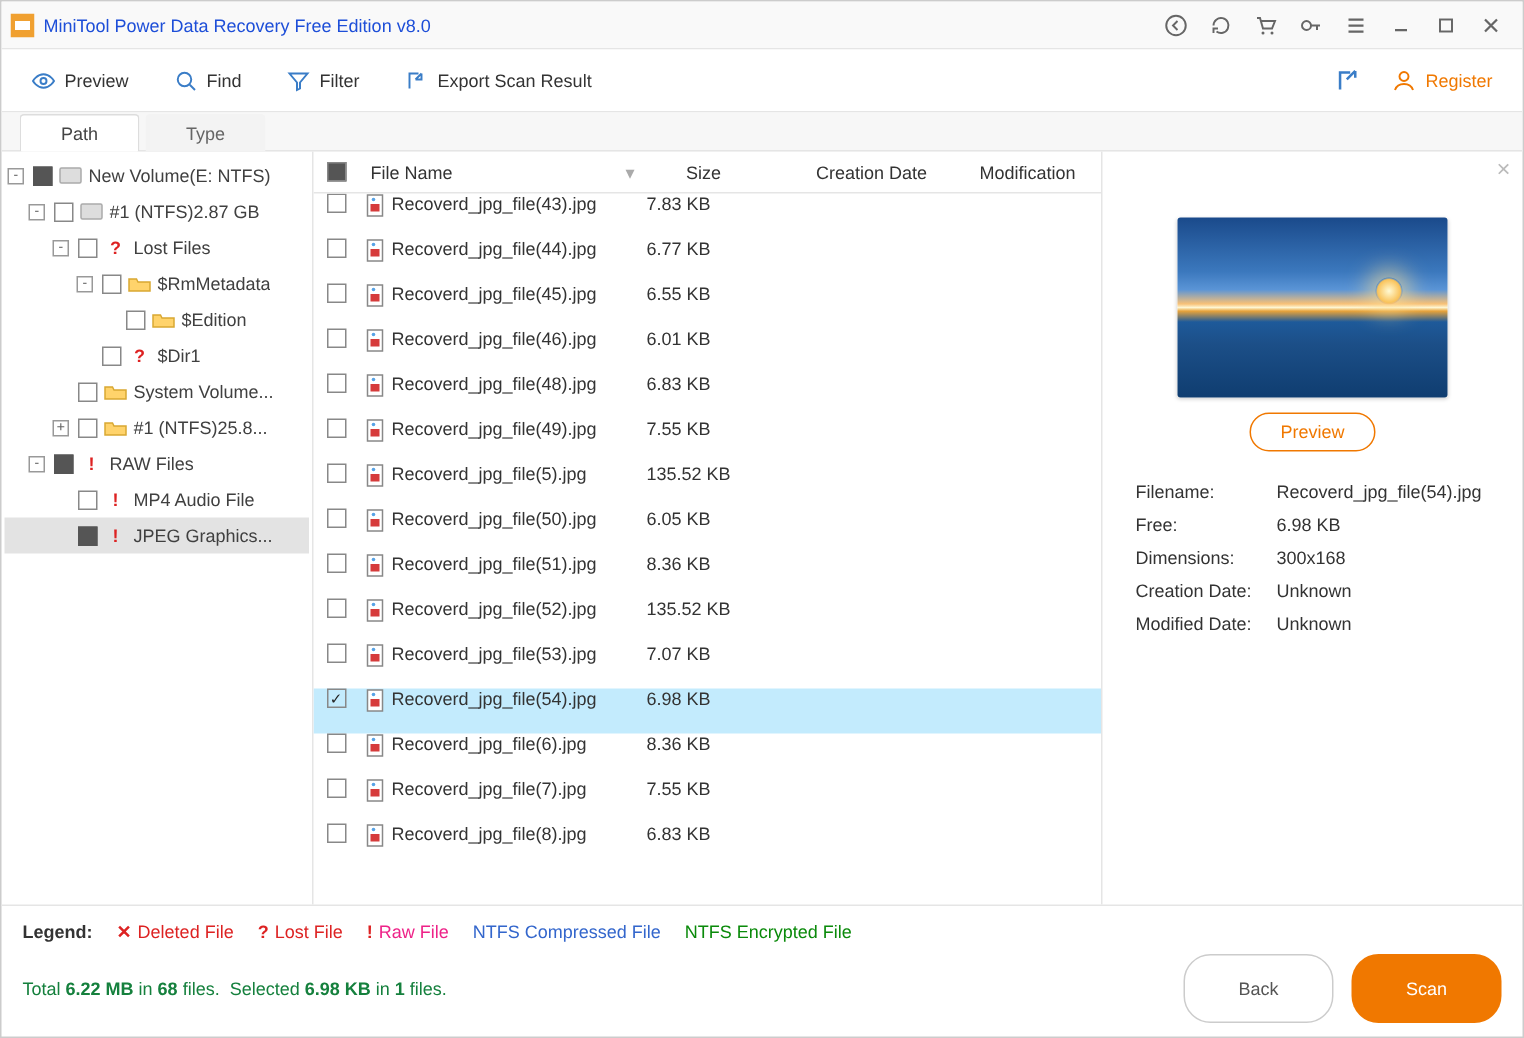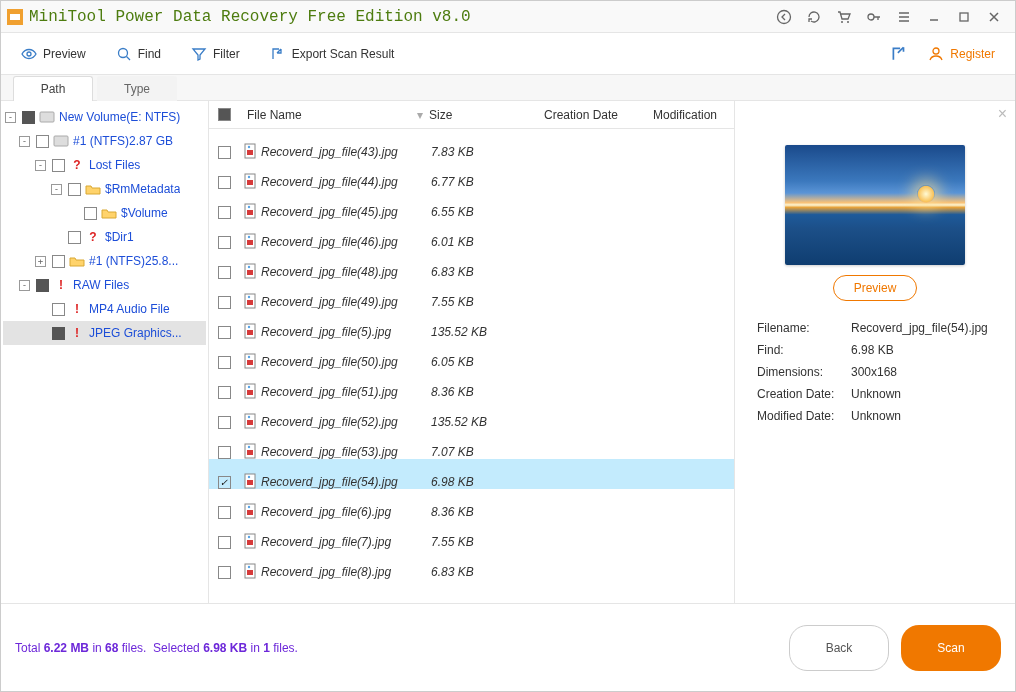--- a/index.html
+++ b/index.html
@@ -1,19 +1,19 @@
 <!DOCTYPE html>
 <html><head>
   <meta charset="utf-8">
   <style>
     * { box-sizing: border-box; margin: 0; padding: 0; font-family: "Segoe UI", Arial, sans-serif; font-size: 12px; }
     body { width: 1016px; height: 692px; background: #fff; border: 1px solid #ccc; position: relative; overflow: hidden; }
     .title-bar { display: flex; align-items: center; height: 32px; padding: 0 6px; background: #f9f9f9; border-bottom: 1px solid #e5e5e5; }
     .title-bar .app-icon { width: 16px; height: 16px; margin-right: 6px; display: inline-flex; }
-    .title-bar .title { color: #4d7c0f; font-size: 16px; flex: 0 0 auto; font-family: Liberation Mono, monospace; }
+    .title-bar .title { color: #1d4ed8; font-size: 12px; flex: 0 0 auto; }
     .title-bar .spacer { flex: 1; }
     .title-btn { width: 30px; height: 28px; display: flex; align-items: center; justify-content: center; color: #555; cursor: pointer; }
     .title-btn svg, .title-btn span { pointer-events: none; }
 
     .toolbar { display: flex; align-items: center; height: 42px; padding: 0 10px; border-bottom: 1px solid #e5e5e5; background: #fff; }
     .tb-btn { display: flex; align-items: center; gap: 6px; padding: 6px 10px; margin-right: 10px; color: #333; cursor: pointer; border-radius: 3px; }
     .tb-btn svg { width: 16px; height: 16px; }
     .tb-spacer { flex: 1; }
     .tb-share { display: flex; align-items: center; justify-content: center; width: 30px; height: 30px; cursor: pointer; margin-right: 4px; }
     .tb-register { display: flex; align-items: center; gap: 6px; color: #f07800; padding: 6px 10px; cursor: pointer; }
@@ -25,35 +25,35 @@
     .workspace { display: flex; height: calc(100% - 32px - 42px - 26px - 88px); }
 
     
     .tree { width: 208px; border-right: 1px solid #e5e5e5; overflow-y: auto; overflow-x: hidden; padding: 4px 2px; }
     .tree-row { display: flex; align-items: center; height: 24px; gap:4px; white-space: nowrap; cursor:pointer; }
     .tree .expander { width:11px; height:11px; border:1px solid #999; font-size:9px; line-height:9px; text-align:center; font-family:monospace; margin-right:2px; flex:0 0 11px; color:#666;}
     .tree .expander.none { border:none; }
     .tree .chk { width:13px; height:13px; border:1px solid #888; display:inline-flex; align-items:center; justify-content:center; font-size:9px; flex:0 0 13px;}
     .tree .chk.filled { background:#555; border-color:#555;}
     .tree .ic { width:16px; height:14px; display:inline-flex; align-items:center; justify-content:center; flex:0 0 16px;}
-    .tree .lbl { color:#1d4ed8; text-overflow:ellipsis; overflow:hidden;}
+    .tree .lbl { color:#404040; text-overflow:ellipsis; overflow:hidden;}
     .tree-row.selected { background:#e3e3e3;}
 
     
     .list { flex:1; display:flex; flex-direction:column; border-right:1px solid #e5e5e5; overflow:hidden;}
     .list-header { display:flex; height:28px; border-bottom:1px solid #e5e5e5; align-items:center; color:#333; position:relative;}
     .lh-check { width:30px; display:flex; justify-content:center;}
     .lh-check .chk { width:13px; height:13px; border:1px solid #888; background:#555;}
     .lh-name { flex:0 0 190px; padding-left:8px; display:flex; align-items:center; gap:4px;}
-    .lh-size { flex:0 0 80px;}
+    .lh-size { flex:0 0 80px;text-align:center;}
     .lh-cdate { flex:0 0 144px;text-align:center;}
     .lh-mdate { flex:0 0 70px;}
     .lh-sort { color:#aaa; margin-left:auto; margin-right:6px;}
     .list-body { flex:1; overflow-y:scroll;}
-    .list-row { display:flex; height:30px; align-items:flex-end; cursor:pointer;font-style:italic;}
+    .list-row { display:flex; height:30px; align-items:flex-start; cursor:pointer;}
     .list-row.selected { background:#c3ebfd;}
     .lr-check { width:30px; display:flex; justify-content:center;}
     .lr-check .chk { width:13px; height:13px; border:1px solid #888; display:flex; align-items:center; justify-content:center;}
     .lr-check .chk.checked::after{ content:"✓"; font-size:10px; color:#222;}
     .lr-fileic { width:22px; display:flex; justify-content:center;}
     .lr-name { flex:0 0 170px; color:#333; overflow:hidden; text-overflow:ellipsis;}
     .lr-size { flex:0 0 80px; color:#333;}
     .lr-rest { flex:1;}
 
     
@@ -67,21 +67,21 @@
     .meta-row .k{ flex:0 0 94px;}
     .meta-row .v{ flex:1;}
 
     
     .footer { height:88px; border-top:1px solid #e5e5e5; padding:6px 14px; display:flex; flex-direction:column;}
     .legend { display:flex; gap:16px; align-items:center; height:22px; font-size:12px; color:#333;}
     .legend b.title { font-weight:bold;}
     .legend .del{ color:#d22;} .legend .lost{color:#d22;} .legend .raw{color:#e28;} .legend .ntfs{color:#36c;} .legend .enc{color:#0a8a0a;}
     .legend .mark { font-weight:bold; margin-right:4px;}
     .foot-low { display:flex; align-items:center; flex:1;}
-    .status { color:#6d28d9;}
+    .status { color:#15803d;}
     .status b{font-weight:bold;}
     .foot-spacer{flex:1;}
     .btn { width:100px; height:46px; border-radius:18px; cursor:pointer; display:inline-flex; align-items:center; justify-content:center; margin-left:12px;}
     .btn.back { border:1px solid #ccc; color:#555; background:#fff;}
     .btn.save { background:#f07800; color:#fff;}
 
     
     .ind0{padding-left:2px;} .ind1{padding-left:16px;} .ind2{padding-left:32px;} .ind3{padding-left:48px;} .ind4{padding-left:64px;}
 
   </style>
@@ -232,27 +232,37 @@
         <span class="lbl">$RmMetadata</span>
       </div>
     <div class="tree-row ind4">
         <span class="expander none"></span>
         <span class="chk"></span>
         <span class="ic">
           <svg width="16" height="12">
             <path d="M1 3h5l1 2h8v6H1z" fill="#ffd36b" stroke="#d9a832"></path>
           </svg>
         </span>
-        <span class="lbl">$Volume</span>
+        <span class="lbl">$Edition</span>
       </div>
     <div class="tree-row ind3">
         <span class="expander none"></span>
         <span class="chk"></span>
         <span class="ic" style="color:#d22;font-weight:bold;">?</span>
         <span class="lbl">$Dir1</span>
+      </div>
+    <div class="tree-row ind2">
+        <span class="expander none"></span>
+        <span class="chk"></span>
+        <span class="ic">
+          <svg width="16" height="12">
+            <path d="M1 3h5l1 2h8v6H1z" fill="#ffd36b" stroke="#d9a832"></path>
+          </svg>
+        </span>
+        <span class="lbl">System Volume...</span>
       </div>
     <div class="tree-row ind2">
         <span class="expander">+</span>
         <span class="chk"></span>
         <span class="ic">
           <svg width="16" height="12">
             <path d="M1 3h5l1 2h8v6H1z" fill="#ffd36b" stroke="#d9a832"></path>
           </svg>
         </span>
         <span class="lbl">#1 (NTFS)25.8...</span>
@@ -522,39 +532,47 @@
   <div class="preview">
     <div class="close">×</div>
     <div class="preview-img"></div>
     <div class="preview-btn">Preview</div>
     <div class="meta">
       <div class="meta-row">
           <span class="k">Filename:</span>
           <span class="v">Recoverd_jpg_file(54).jpg</span>
         </div>
       <div class="meta-row">
-          <span class="k">Find:</span>
+          <span class="k">Free:</span>
           <span class="v">6.98 KB</span>
         </div>
       <div class="meta-row">
           <span class="k">Dimensions:</span>
           <span class="v">300x168</span>
         </div>
       <div class="meta-row">
           <span class="k">Creation Date:</span>
           <span class="v">Unknown</span>
         </div>
       <div class="meta-row">
           <span class="k">Modified Date:</span>
           <span class="v">Unknown</span>
         </div>
     </div>
   </div>
 </div>
 
 <div class="footer">
+  <div class="legend">
+    <b class="title">Legend:</b>
+    <span><span class="mark del">✕</span><span class="del">Deleted File</span></span>
+    <span><span class="mark lost">?</span><span class="lost">Lost File</span></span>
+    <span><span class="mark" style="color:#d22">!</span><span class="raw">Raw File</span></span>
+    <span class="ntfs">NTFS Compressed File</span>
+    <span class="enc">NTFS Encrypted File</span>
+  </div>
   <div class="foot-low">
     <span class="status">Total <b>6.22 MB</b> in <b>68</b> files.&nbsp;&nbsp;Selected <b>6.98 KB</b> in <b>1</b> files.</span>
     <span class="foot-spacer"></span>
     <div class="btn back">Back</div>
     <div class="btn save">Scan</div>
   </div>
 </div>
 
 </body></html>

